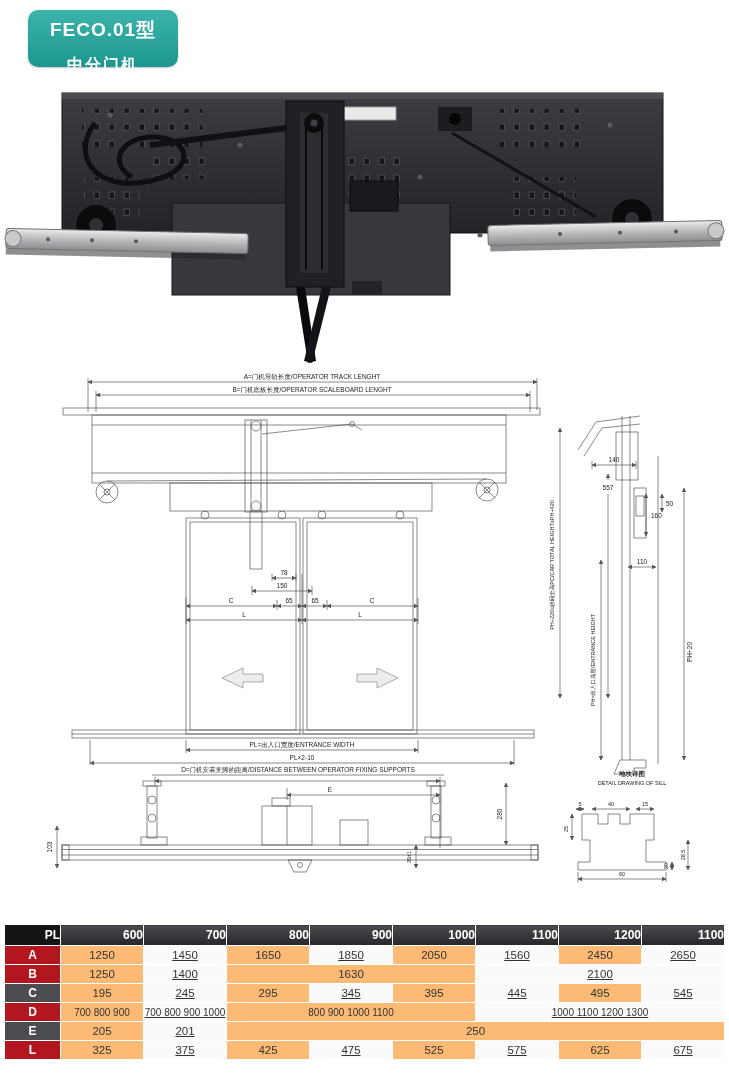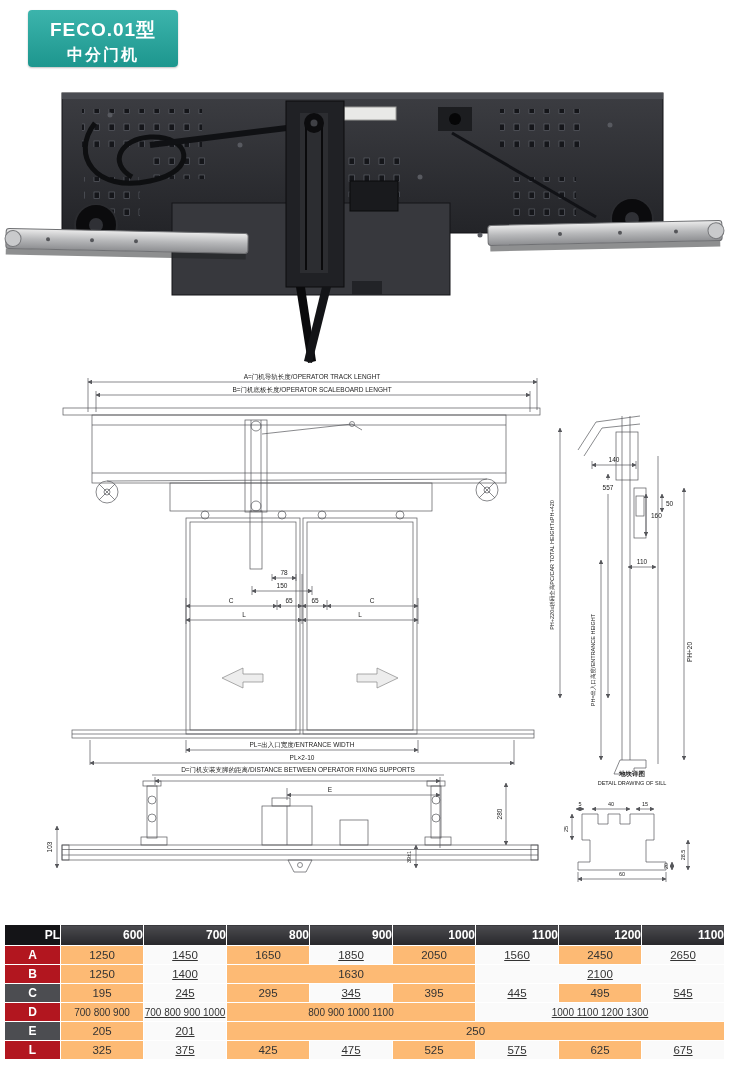--- a/index.html
+++ b/index.html
@@ -1,23 +1,23 @@
 <!DOCTYPE html>
 <html><head>
 <meta charset="utf-8">
 <style>
   html,body{margin:0;padding:0;background:#fff;}
   .page{position:relative;width:729px;height:1087px;background:#fff;overflow:hidden;
         font-family:"Liberation Sans",sans-serif;}
   
-  .badge{position:absolute;left:28px;top:10px;width:150px;height:57px;border-radius:4px;
+  .badge{position:absolute;left:28px;top:10px;width:150px;height:57px;border-radius:10px;
          background:linear-gradient(180deg,#3cb4ac,#1d968e);color:#fff;text-align:center;
          box-shadow:0 1px 2px rgba(0,0,0,.25);}
   .badge .l1{font-size:19px;font-weight:bold;margin-top:7px;letter-spacing:1px;}
-  .badge .l2{font-size:16px;font-weight:bold;margin-top:2px;letter-spacing:2px;}
+  .badge .l2{font-size:16px;font-weight:bold;margin-top:12px;letter-spacing:2px;}
   
   .photo{position:absolute;left:0;top:85px;width:729px;height:285px;}
   .drawings{position:absolute;left:0;top:368px;width:729px;height:548px;}
   svg text{font-family:"Liberation Sans",sans-serif;fill:#222;stroke:none;}
   .draw{stroke:#56575b;stroke-width:.7;fill:none;}
   .dimtxt{font-size:6.5px;}
   .dimtxt-s{font-size:5.5px;}
   
   .spec-table{position:absolute;left:4px;top:924px;width:721px;border-collapse:collapse;
               table-layout:fixed;}

